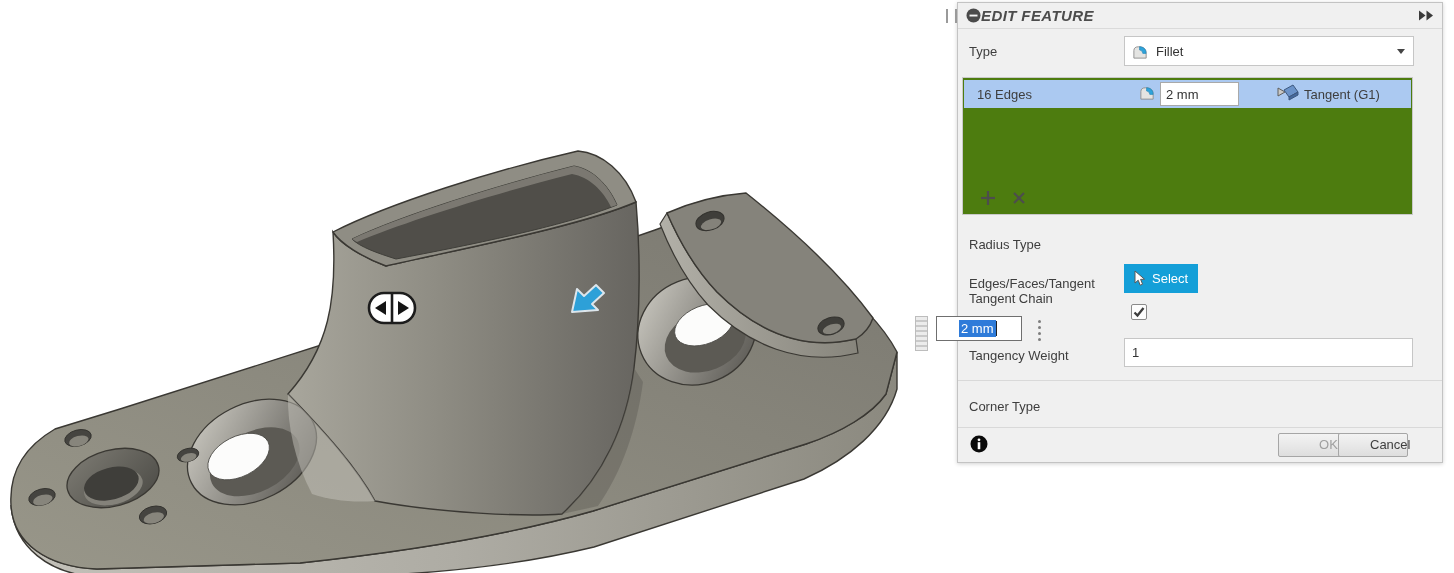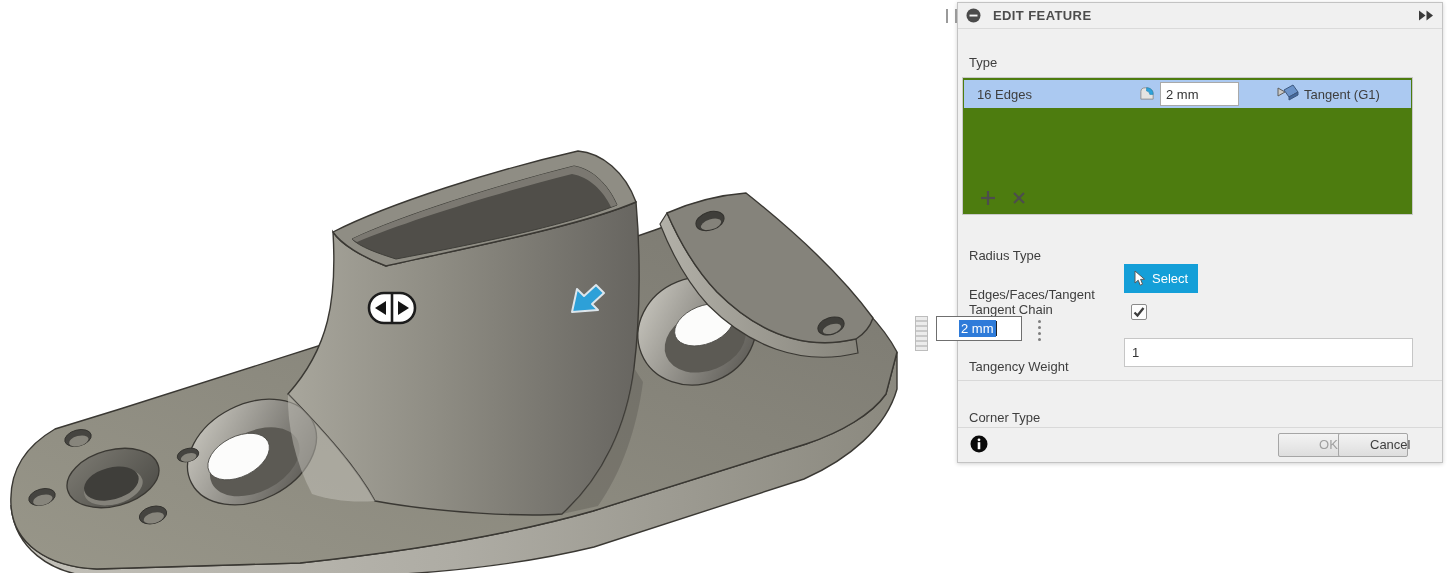--- a/index.html
+++ b/index.html
@@ -8,25 +8,25 @@
 
   
   #viewport{position:absolute;left:0;top:0;width:950px;height:573px;}
 
   
   #dialog{position:absolute;left:957px;top:2px;width:486px;height:461px;
           background:#f0f0f0;border:1px solid #c3c3c3;box-shadow:0 1px 4px rgba(0,0,0,.18);
           font-size:13px;color:#3e3e3e;box-sizing:border-box;}
   #dlg-header{position:absolute;left:0;top:0;right:0;height:26px;border-bottom:1px solid #dadada;
           display:flex;align-items:center;padding:0 8px;box-sizing:border-box;}
-  #dlg-title{font-size:13px;font-weight:700;letter-spacing:.4px;color:#4c4c4c;margin-left:12px;}
+  #dlg-title{font-size:15px;font-weight:700;letter-spacing:.4px;color:#4c4c4c;margin-left:0;font-style:italic;}
   .spacer{flex:1;}
   #grip{position:absolute;left:946px;top:9px;width:7px;height:14px;z-index:5;
         border-left:2px solid #9a9a9a;border-right:2px solid #9a9a9a;}
-  .label{position:absolute;left:11px;color:#3e3e3e;white-space:nowrap;margin-top:11px;}
+  .label{position:absolute;left:11px;color:#3e3e3e;white-space:nowrap;}
   .dropdown{position:absolute;left:166px;width:290px;height:30px;background:#fff;
         border:1px solid #c6c6c6;box-sizing:border-box;display:flex;align-items:center;
         padding:0 22px 0 6px;gap:6px;color:#333;}
   .caret{position:absolute;right:8px;top:50%;margin-top:-2px;width:0;height:0;
         border-left:4.5px solid transparent;border-right:4.5px solid transparent;
         border-top:5px solid #444;}
   #sel-list{position:absolute;left:4px;top:74px;width:451px;height:138px;background:#4d7c0f;
         border:1px solid #c9c9c9;box-sizing:border-box;}
   #sel-row{position:absolute;left:1px;right:1px;top:2px;height:28px;background:#abc9f1;
         display:flex;align-items:center;}
@@ -201,20 +201,30 @@
     <span class="spacer"></span>
     <span>
       <svg width="15" height="11" viewBox="0 0 15 11">
           <polygon points="0,0.5 6.5,5.5 0,10.5" fill="#3a3a3a"></polygon>
           <polygon points="7.5,0.5 14,5.5 7.5,10.5" fill="#3a3a3a"></polygon>
         </svg>
     </span>
   </div>
 
   <div class="label" style="top:41px">Type</div>
+  <div class="dropdown" style="top:33px">
+    <span>
+      <svg width="19" height="17" viewBox="0 0 20 18">
+        <path d="M3 16 V8 Q3 4 8 4 H10 Q16 5 16 11 V16 Z" fill="#e4e4e2" stroke="#8f8f8f"></path>
+        <path d="M9 4 H10 Q16 5 16 11 H12.4 Q12.4 7.8 9 7.4 Z" fill="#2fa3da" stroke="#1b7fb4" stroke-width="0.6"></path>
+      </svg>
+    </span>
+    <span>Fillet</span>
+    <i class="caret"></i>
+  </div>
 
   <div id="sel-list">
     <div id="sel-row">
       <span class="edges-txt">16 Edges</span>
       <span class="row-fillet-ic">
         <svg width="19" height="17" viewBox="0 0 20 18">
           <path d="M3 16 V8 Q3 4 8 4 H10 Q16 5 16 11 V16 Z" fill="#e4e4e2" stroke="#8f8f8f"></path>
           <path d="M9 4 H10 Q16 5 16 11 H12.4 Q12.4 7.8 9 7.4 Z" fill="#2fa3da" stroke="#1b7fb4" stroke-width="0.6"></path>
         </svg>
       </span>

